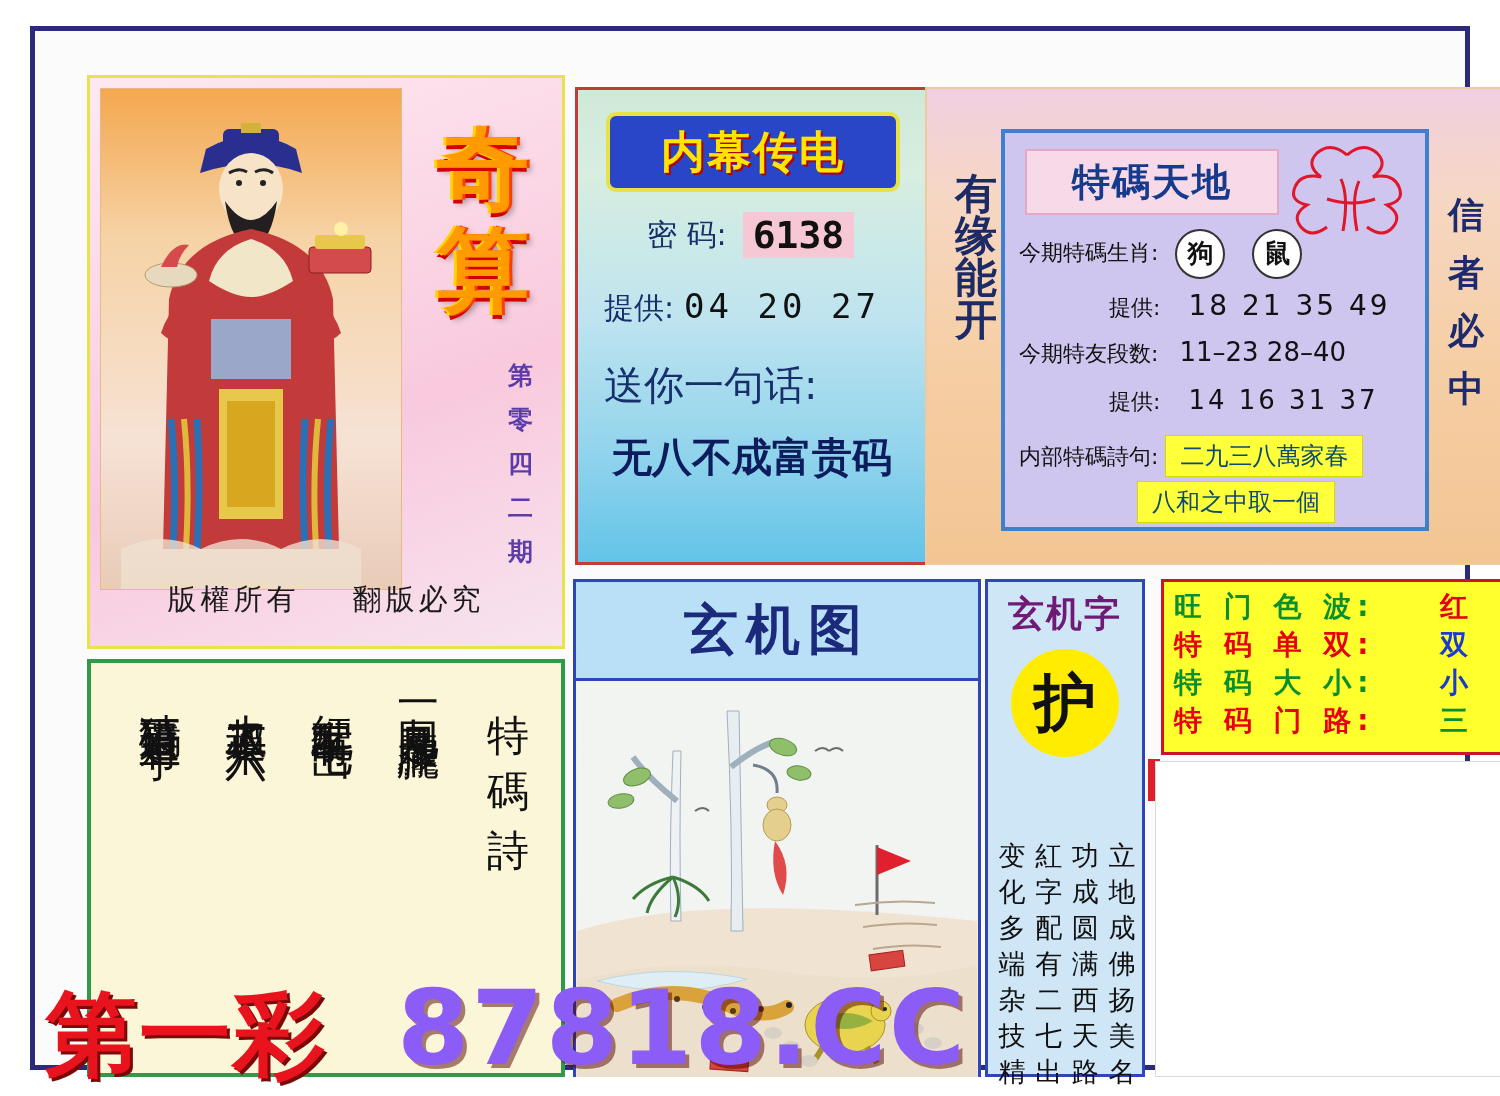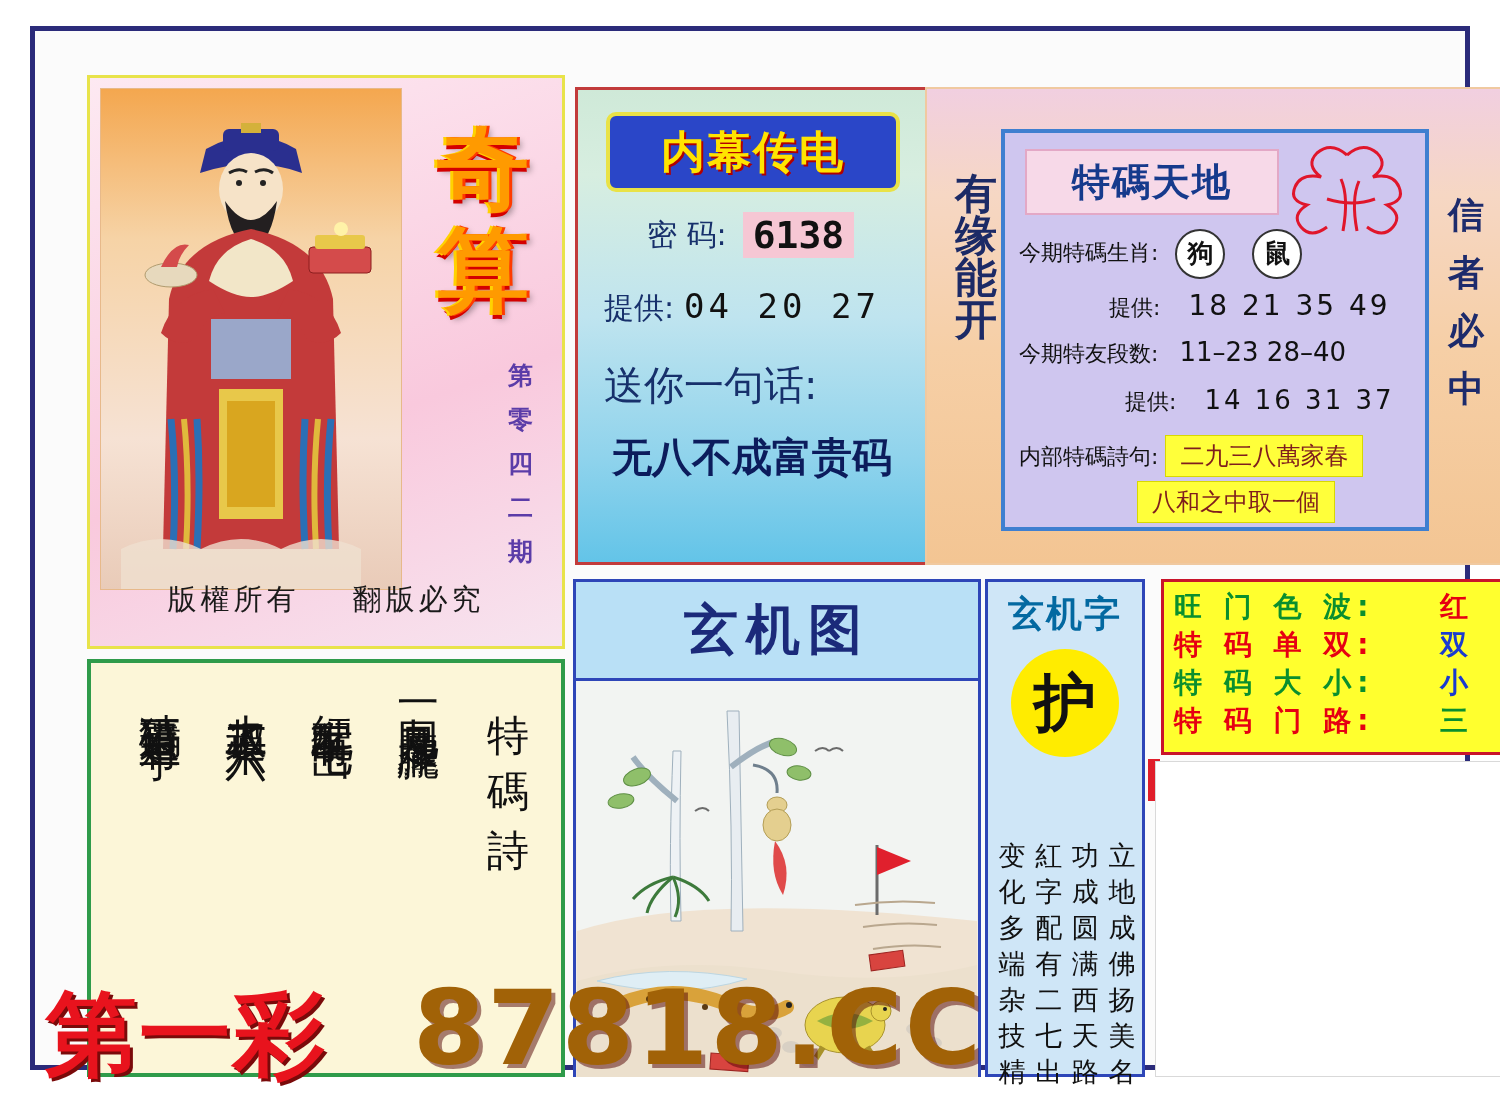--- a/index.html
+++ b/index.html
@@ -49,39 +49,39 @@
   .tmtd-box{position:absolute;left:74px;top:40px;width:428px;height:402px;border:4px solid #3f7fd0;box-sizing:border-box;
      background:#cfc6ef;}
   .tmtd-title{position:absolute;left:20px;top:16px;width:250px;height:62px;background:#f7d9e8;border:2px solid #e3a8c6;
      display:flex;align-items:center;justify-content:center;}
   .tmtd-title span{font-family:"DejaVu Sans",sans-serif;font-weight:bold;font-size:38px;color:#163a8c;letter-spacing:2px;}
   .flower{position:absolute;right:8px;top:6px;width:130px;height:110px;}
   .tline{position:absolute;left:14px;font-family:"DejaVu Sans",sans-serif;font-size:22px;color:#111;white-space:nowrap;}
   .zodiac{display:inline-block;width:46px;height:46px;border-radius:50%;border:2px solid #333;background:#fff;
      text-align:center;line-height:44px;font-size:26px;font-weight:bold;vertical-align:middle;margin:0 10px;}
   .poem-row{position:absolute;left:14px;font-family:"DejaVu Sans",sans-serif;font-size:22px;color:#111;}
-  .poem-box{display:inline-block;background:#ffff3a;border:1px solid #d8d800;padding:4px 14px;font-size:24px;color:#7f1d1d;}
+  .poem-box{display:inline-block;background:#ffff3a;border:1px solid #d8d800;padding:4px 14px;font-size:24px;color:#0c4a6e;}
 
   
   .poempanel{position:absolute;left:52px;top:628px;width:478px;height:418px;border:4px solid #2f9b4a;box-sizing:border-box;
      background:#fcf6d8;}
   .vtext{position:absolute;top:18px;width:82px;writing-mode:vertical-rl;text-orientation:upright;
      font-family:"DejaVu Serif",serif;font-size:42px;line-height:86px;color:#111;letter-spacing:4px;}
 
   
   .xjt{position:absolute;left:538px;top:548px;width:408px;height:498px;border:3px solid #2e46b8;box-sizing:border-box;background:#fff;}
   .xjt-head{height:96px;background:#b9e0f6;border-bottom:3px solid #2e46b8;display:flex;align-items:center;justify-content:center;}
   .xjt-head span{font-family:"DejaVu Sans",sans-serif;font-weight:bold;font-size:54px;color:#1b2a7a;letter-spacing:8px;}
   .xjt-img{position:absolute;left:0;top:99px;width:100%;height:396px;background:linear-gradient(180deg,#eef3f6 0%,#f4efe6 55%,#efe7dc 100%);}
 
   
   .xjz{position:absolute;left:950px;top:548px;width:160px;height:498px;border:3px solid #2e46b8;box-sizing:border-box;
      background:#cfe6f7;}
   .xjz-title{margin-top:8px;text-align:center;font-family:"DejaVu Sans",sans-serif;font-weight:bold;font-size:36px;
-     color:#0369a1;letter-spacing:2px;}
+     color:#701a75;letter-spacing:2px;}
   .xjz-circle{margin:10px auto 0;width:108px;height:108px;border-radius:50%;background:#ffec00;display:flex;
      align-items:center;justify-content:center;}
   .xjz-circle span{font-family:"DejaVu Sans",sans-serif;font-weight:bold;font-size:62px;color:#111;}
   .xjz-grid{position:absolute;left:8px;top:256px;width:142px;display:flex;flex-direction:row-reverse;justify-content:space-between;}
   .xjz-col{width:32px;font-family:"DejaVu Serif",serif;font-size:27px;line-height:36px;color:#111;text-align:center;}
 
   
   .predict{position:absolute;left:1126px;top:548px;width:342px;height:176px;background:#ffff2e;border:3px solid #c9142a;
      box-sizing:border-box;padding:6px 10px;}
   .prow{display:flex;align-items:center;height:38px;font-family:"DejaVu Sans",sans-serif;font-size:28px;font-weight:bold;}
@@ -89,21 +89,21 @@
   .prow .pv{width:72px;text-align:center;}
   .c-red{color:#e60012;} .c-blue{color:#1a3bd0;} .c-green{color:#0a8f2e;}
   .blank{position:absolute;left:1120px;top:730px;width:348px;height:316px;background:#fff;border:1px solid #d9d9d9;box-sizing:border-box;}
   .red-tab{position:absolute;left:1113px;top:728px;width:12px;height:42px;background:#e01e2b;}
 
   
   .wm{position:absolute;left:10px;top:942px;width:960px;height:120px;pointer-events:none;}
   .wm1{position:absolute;left:0;top:0;font-family:"DejaVu Sans",sans-serif;font-weight:bold;font-size:92px;color:#e8131d;
      text-shadow:3px 3px 0 #7a0a0a;letter-spacing:2px;text-align:right;}
   .wm2{position:absolute;left:352px;top:-6px;font-family:"DejaVu Sans",sans-serif;font-weight:bold;font-size:104px;
-     color:#a16207;text-shadow:4px 4px 0 rgba(80,0,0,.5);letter-spacing:2px;margin-left:16px;}
+     color:#8b5cf6;text-shadow:4px 4px 0 rgba(80,0,0,.5);letter-spacing:2px;}
 </style>
 </head>
 <body>
 
 <div id="page">
   <div class="frame">
 
     <div class="poster">
       <div class="poster-img">
         <svg class="god" viewBox="0 0 300 500" preserveAspectRatio="none">
@@ -208,21 +208,21 @@
         <div class="tline" style="top:156px;left:104px;">
           <span>提供:</span>
           &nbsp;&nbsp;
           <span style="font-size:28px;letter-spacing:3px;">18  21   35  49</span>
         </div>
         <div class="tline" style="top:204px;">
           <span>今期特友段数:</span>
           &nbsp;
           <span style="font-size:26px;">11–23     28–40</span>
         </div>
-        <div class="tline" style="top:252px;left:104px;margin-left:16px;">
+        <div class="tline" style="top:252px;left:104px;">
           <span>提供:</span>
           &nbsp;&nbsp;
           <span style="font-size:26px;letter-spacing:3px;">14  16    31  37</span>
         </div>
         <div class="poem-row" style="top:302px;">
           <span>内部特碼詩句:</span>
           <span class="poem-box">二九三八萬家春</span>
         </div>
         <div class="poem-row" style="top:348px;left:132px;">
           <span class="poem-box">八和之中取一個</span>

